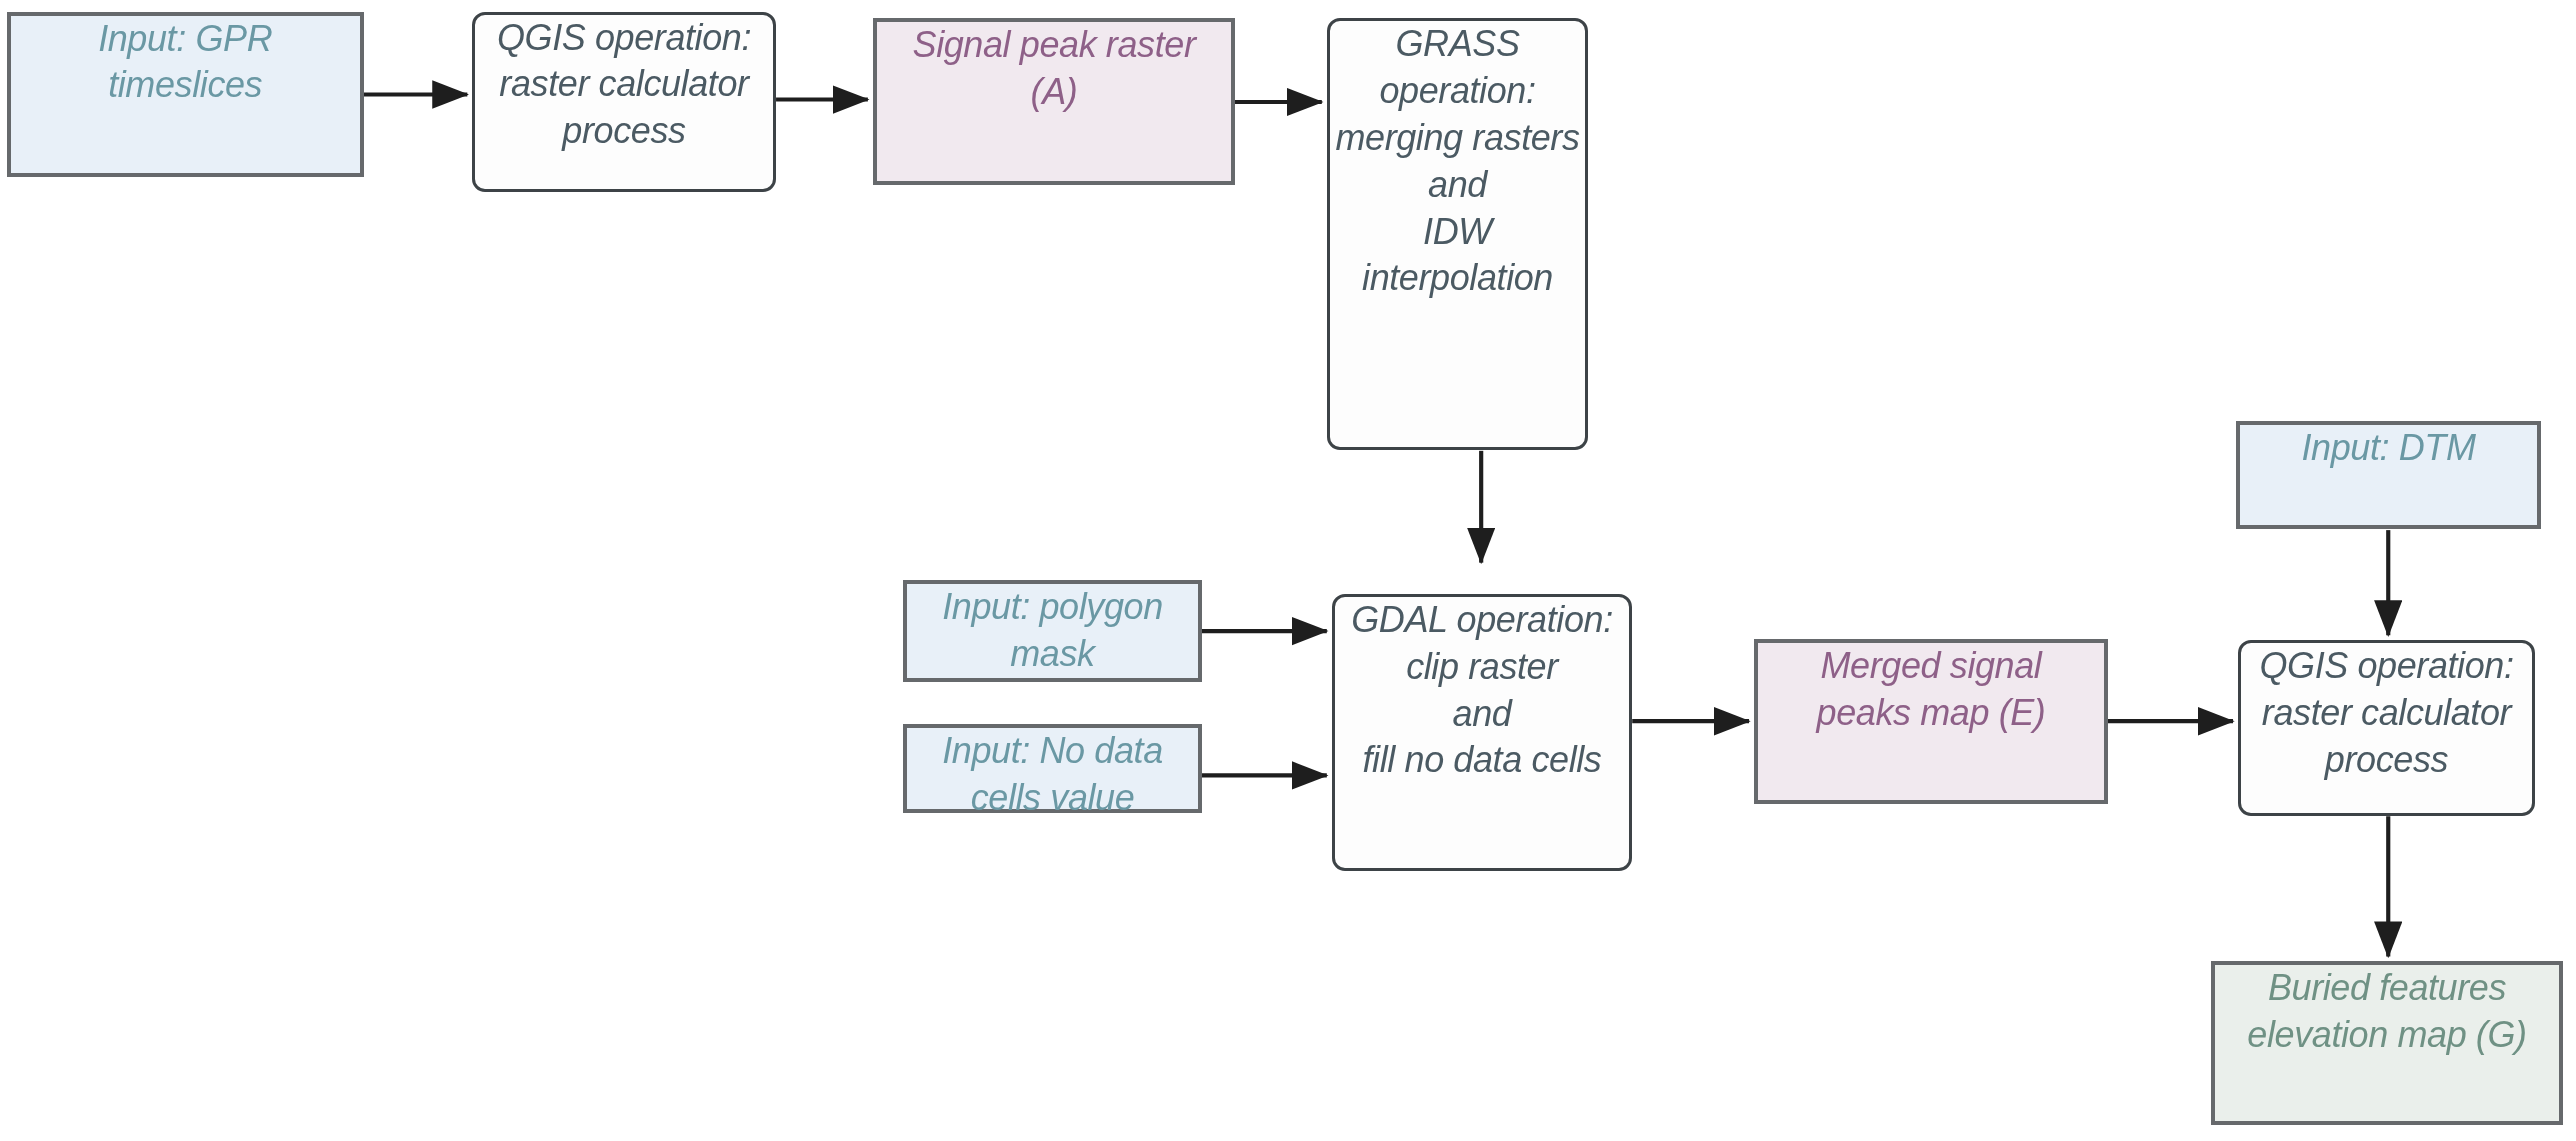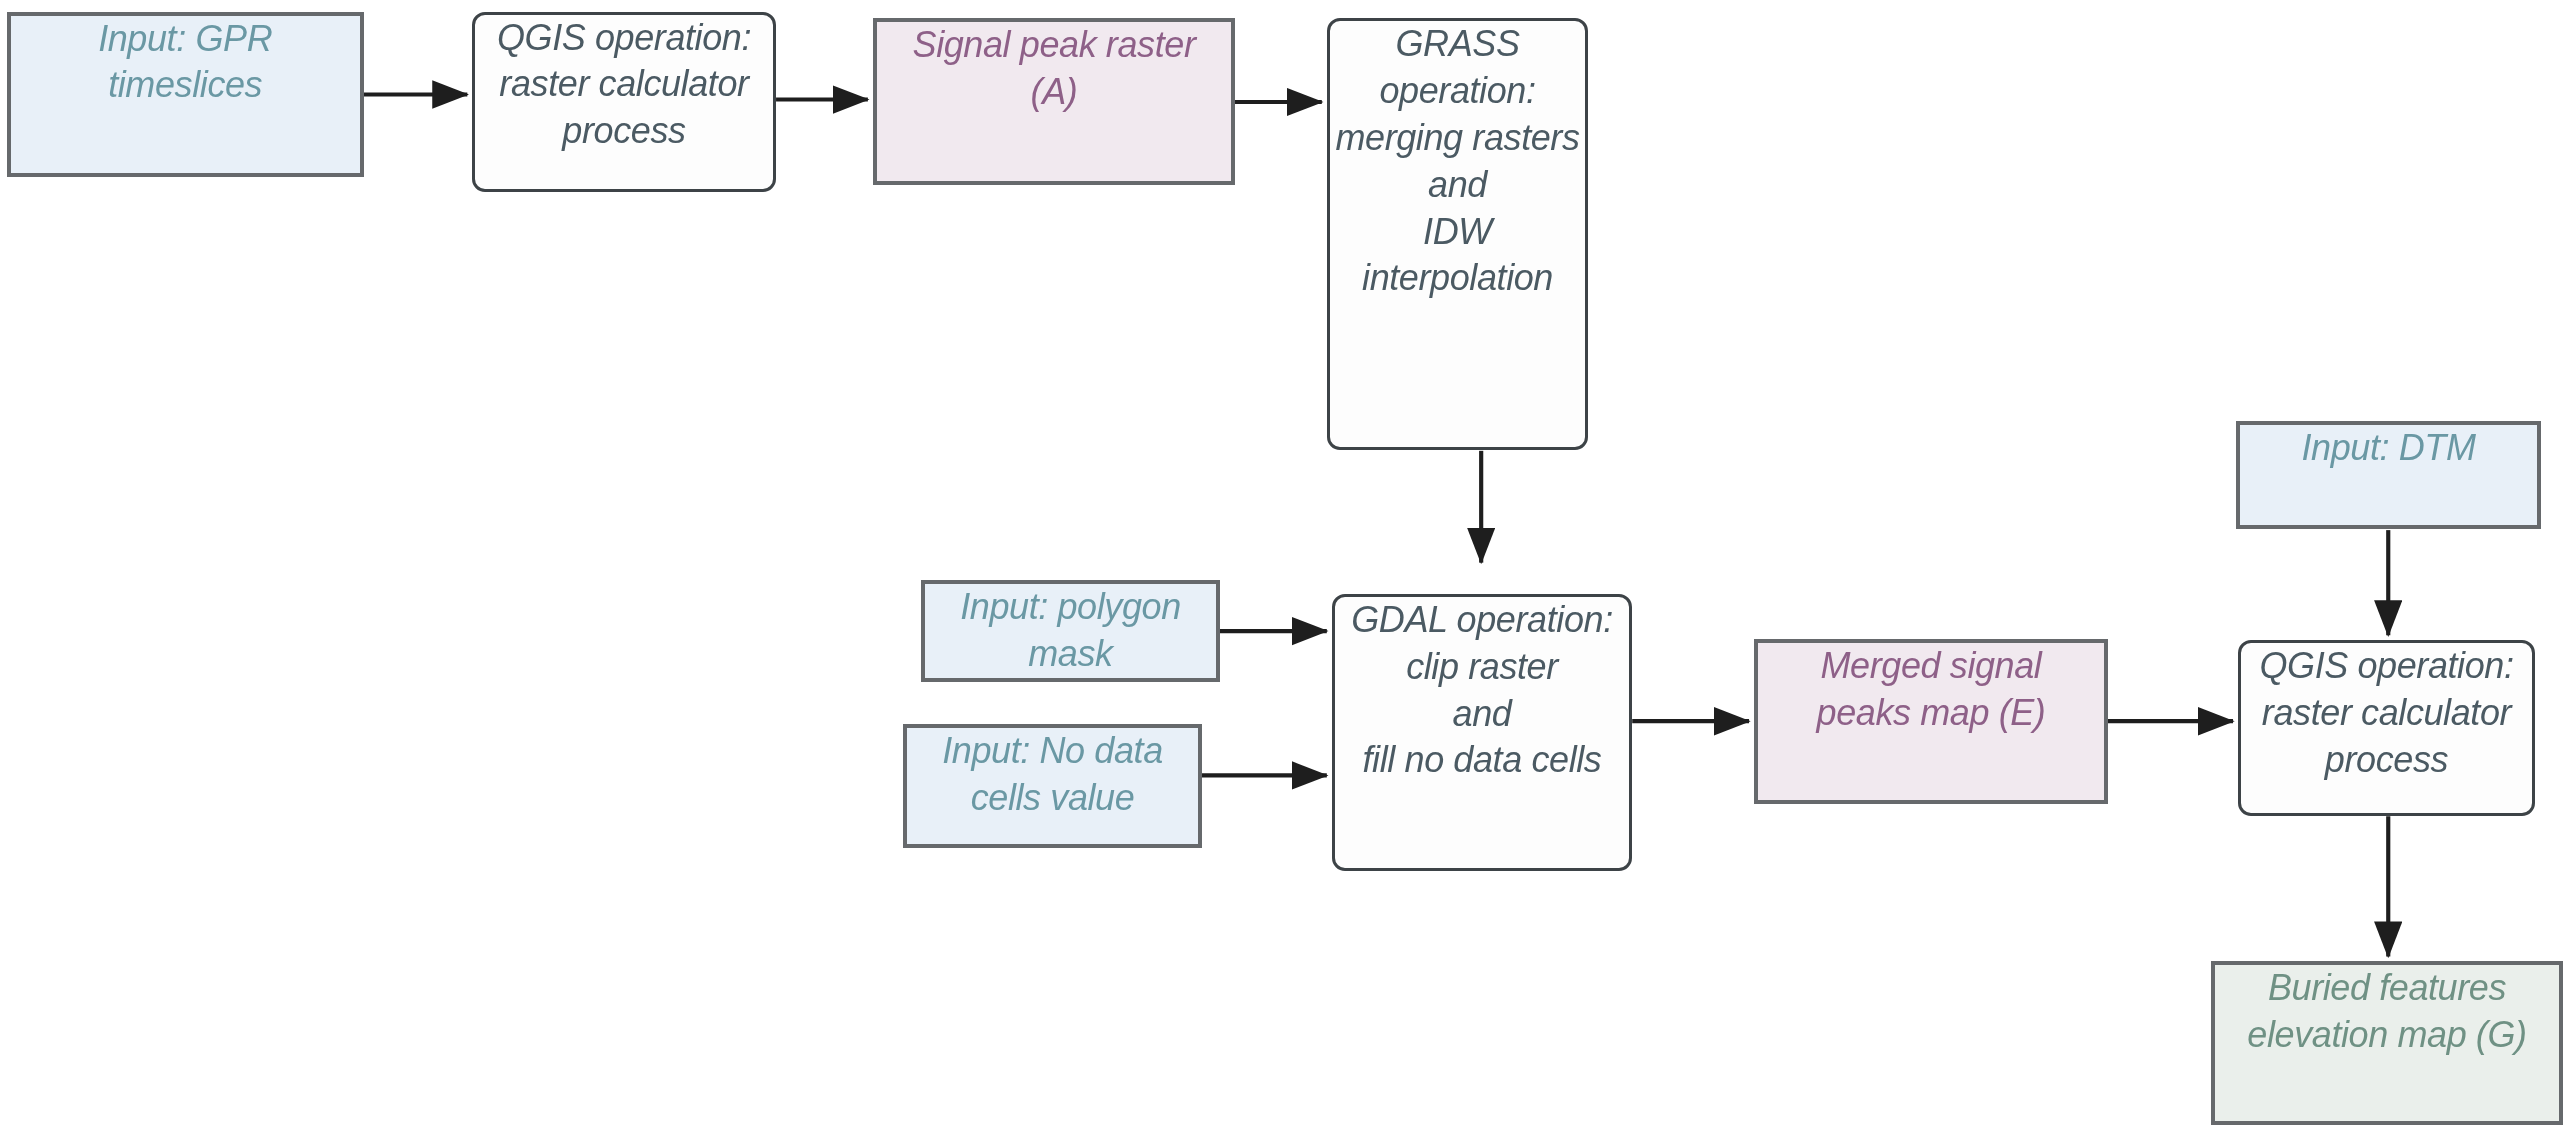--- a/index.html
+++ b/index.html
@@ -66,22 +66,22 @@
     background: var(--artifact-green-fill, #eaefeb);
     border: 4.2px solid var(--rect-border, #66696c);
   }
   .node.artifact-green .lbl { color: var(--artifact-green-text, #6f9184); }
 
   
   #n-input_gpr        { left: 6.7px;    top: 11.7px;   width: 357px; height: 165px; }
   #n-qgis_calc_1      { left: 472px;  top: 11.7px;   width: 304px; height: 180px; }
   #n-signal_peak      { left: 873px; top: 18.4px;   width: 362px; height: 167px; }
   #n-grass            { left: 1327px; top: 18.4px;   width: 261px; height: 432px; }
-  #n-input_polygon    { left: 903px; top: 580px;  width: 299px; height: 102px; margin-left: 18px; }
-  #n-input_nodata     { left: 903px; top: 724px;  width: 299px; height: 124px; }
+  #n-input_polygon    { left: 903px; top: 580px;  width: 299px; height: 102px; }
+  #n-input_nodata     { left: 903px; top: 724px;  width: 299px; height: 89px; }
   #n-gdal             { left: 1332px; top: 594px;  width: 300px; height: 277px; }
   #n-merged_peaks     { left: 1754px; top: 639px;  width: 354px; height: 165px; }
   #n-input_dtm        { left: 2236px; top: 421px;  width: 305px; height: 108px; }
   #n-qgis_calc_2      { left: 2238px; top: 640px;  width: 297px; height: 176px; }
   #n-buried_features  { left: 2211px; top: 961px; width: 352px; height: 164px; }
 </style>
 </head>
 <body>
 
 <div class="canvas">

